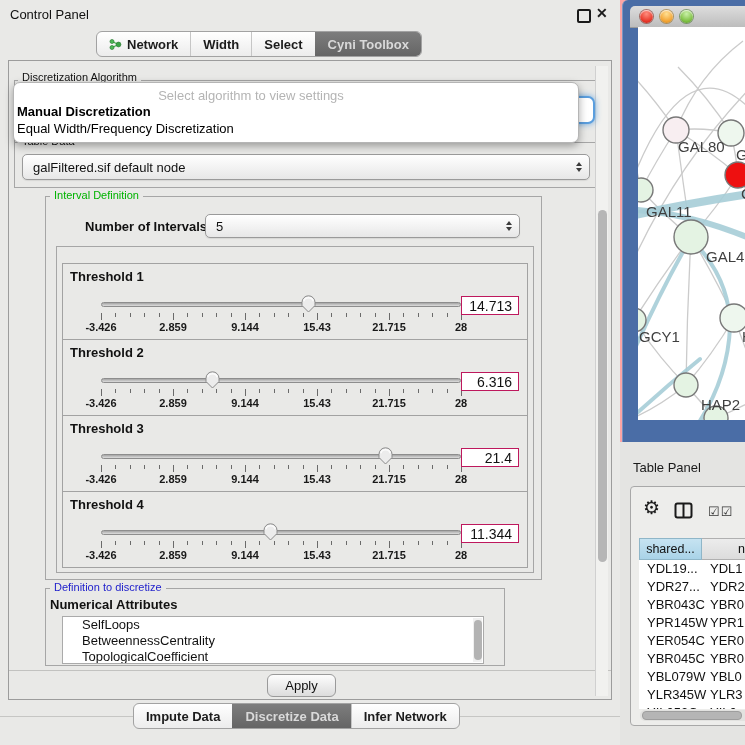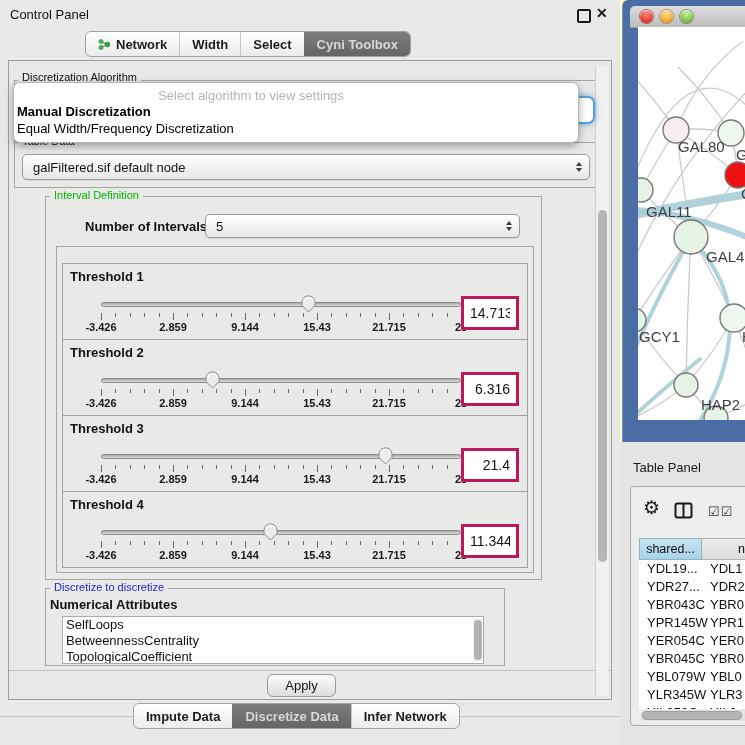--- a/index.html
+++ b/index.html
@@ -1,25 +1,25 @@
 <!DOCTYPE html>
 <html><head>
 <meta charset="utf-8">
 <style>
   html,body{margin:0;padding:0;}
-  #app{position:relative;width:745px;height:745px;background:#fef9c3;overflow:hidden;
+  #app{position:relative;width:745px;height:745px;background:#fca5a5;overflow:hidden;
        font-family:"Liberation Sans",sans-serif;-webkit-font-smoothing:antialiased;}
   
   #control-panel{position:absolute;left:0;top:0;width:620px;height:745px;background:#e9e9e7;}
   .cp-title{position:absolute;left:10px;top:7px;font-size:13px;color:#111;}
   .float-btn{position:absolute;left:577px;top:9px;width:10px;height:10px;border:2px solid #1a1a1a;border-radius:2px;}
   .close-btn{position:absolute;left:596px;top:5px;font-size:14px;font-weight:bold;color:#1a1a1a;}
   .tabbar{position:absolute;display:flex;background:linear-gradient(#ffffff,#ececec);
           border:1px solid #a2a2a2;border-radius:6px;overflow:hidden;height:26px;box-sizing:border-box;z-index:3;}
-  #main-tabbar{left:85px;top:31px;}
+  #main-tabbar{left:96px;top:31px;}
   #bottom-tabbar{left:133px;top:703px;}
   .tab{display:flex;align-items:center;padding:0 12px;font-size:13px;font-weight:bold;color:#1c1c1c;}
   .tab + .tab{border-left:1px solid #c6c6c6;}
   .tab.selected{background:linear-gradient(#7d7d7d,#656565);color:#d9d9d9;border-left-color:transparent;}
   .ticon{margin-right:5px;}
   #cp-content{position:absolute;left:8px;top:60px;width:604px;height:640px;border:1px solid #9c9c9c;background:#e9e9e7;box-sizing:border-box;}
   .group{position:absolute;border:1px solid #a6a6a6;background:#e9e9e7;box-sizing:border-box;}
   .group-label{position:absolute;font-size:11px;background:#e9e9e7;padding:0 4px;z-index:2;white-space:nowrap;}
   .g-black{color:#111;}
   .g-green{color:#00b300;}
@@ -48,29 +48,29 @@
   .th-panel{position:absolute;left:62px;width:466px;height:77px;border:1px solid #a2a2a2;background:#e9e9e7;box-sizing:border-box;}
   .th-title{position:absolute;left:7px;top:5px;font-size:13px;font-weight:bold;color:#111;}
   .th-slider{position:absolute;left:38px;top:30px;width:360px;height:42px;}
   .th-track{position:absolute;left:0;top:8px;width:100%;height:5px;background:linear-gradient(#a4a4a4,#dedede);
             border:1px solid #8d8d8d;border-radius:4px;box-sizing:border-box;}
   .th-thumb{position:absolute;top:0;}
   .ticks{position:absolute;left:0;top:19px;width:100%;height:9px;}
   .tick{position:absolute;top:0;width:1px;height:4px;background:#6a6a6a;}
   .tick.major{height:7px;}
   .tick-label{position:absolute;top:27px;transform:translateX(-50%);font-size:11px;font-weight:bold;color:#191919;white-space:nowrap;}
-  .th-value{position:absolute;right:8px;top:32px;width:58px;height:34px;border:3px solid #be185d;background:#fff;
+  .th-value{position:absolute;right:8px;top:32px;width:58px;height:19px;border:1px solid #be185d;background:#fff;
             font-size:14px;text-align:right;padding:0 6px;box-sizing:border-box;font-family:inherit;color:#111;}
   
   #attr-group{left:45px;top:588px;width:460px;height:78px;}
   #attr-label{left:50px;top:581px;}
   #attr-subtitle{position:absolute;left:50px;top:597px;font-size:13px;font-weight:bold;color:#111;}
   #attr-list{position:absolute;left:62px;top:616px;width:422px;height:48px;background:#fff;border:1px solid #aaa;
              overflow:hidden;box-sizing:border-box;}
-  .attr-item{height:16px;line-height:16px;padding-left:3px;font-size:13px;color:#111;}
+  .attr-item{height:16px;line-height:16px;padding-left:19px;font-size:13px;color:#111;}
   .list-sb{position:absolute;right:1px;top:1px;width:9px;height:44px;background:#f0f0f0;}
   .list-sb-thumb{position:absolute;left:0.5px;top:2px;width:8px;height:40px;background:#b3b3b3;border-radius:4px;}
   #apply-divider{position:absolute;left:9px;top:670px;width:602px;height:1px;background:#c2c2c0;}
   #apply-btn{position:absolute;left:267px;top:674px;width:69px;height:23px;background:linear-gradient(#fdfdfd,#dcdcdc);
              border:1px solid #9a9a9a;border-radius:6px;font-size:13px;font-family:inherit;color:#111;}
   #cp-scrollbar{position:absolute;left:595px;top:66px;width:13px;height:630px;background:#f1f1ef;
                 border-left:1px solid #d0d0d0;box-sizing:border-box;}
   .sb-thumb{position:absolute;left:1.5px;top:144px;width:9px;height:352px;background:#b6b6b6;border-radius:5px;}
   
   #popup{position:absolute;left:13px;top:82px;width:564px;height:59px;background:#fff;border:1px solid #b5b5b5;
@@ -355,21 +355,21 @@
             <svg class="th-thumb" width="17" height="19" viewBox="0 0 17 19" style="left: calc(46.9993% - 8.5px);">
               <path d="M2,8.3 A6.4,6.4 0 1 1 15,8.3 L15,11.5 L8.5,18 L2,11.5 Z" fill="#ececec" stroke="#8a8a8a" stroke-width="1"></path>
               <path d="M3.8,7.2 A4.8,4.3 0 0 1 13.2,7.2" fill="none" stroke="#fbfbfb" stroke-width="1.6"></path>
             </svg>
           </div>
           <input class="th-value" type="text" value="11.344" style="">
         </div>
       </div>
 
     <div id="attr-group" class="group"></div>
-    <span id="attr-label" class="group-label g-blue">Discretize to discretize</span>
+    <span id="attr-label" class="group-label g-blue">Definition to discretize</span>
     <div id="attr-subtitle">Numerical Attributes</div>
     <div id="attr-list">
         <div class="attr-item">SelfLoops</div>
         <div class="attr-item">BetweennessCentrality</div>
         <div class="attr-item">TopologicalCoefficient</div>
         <div class="list-sb">
           <div class="list-sb-thumb"></div>
         </div>
       </div>
 

